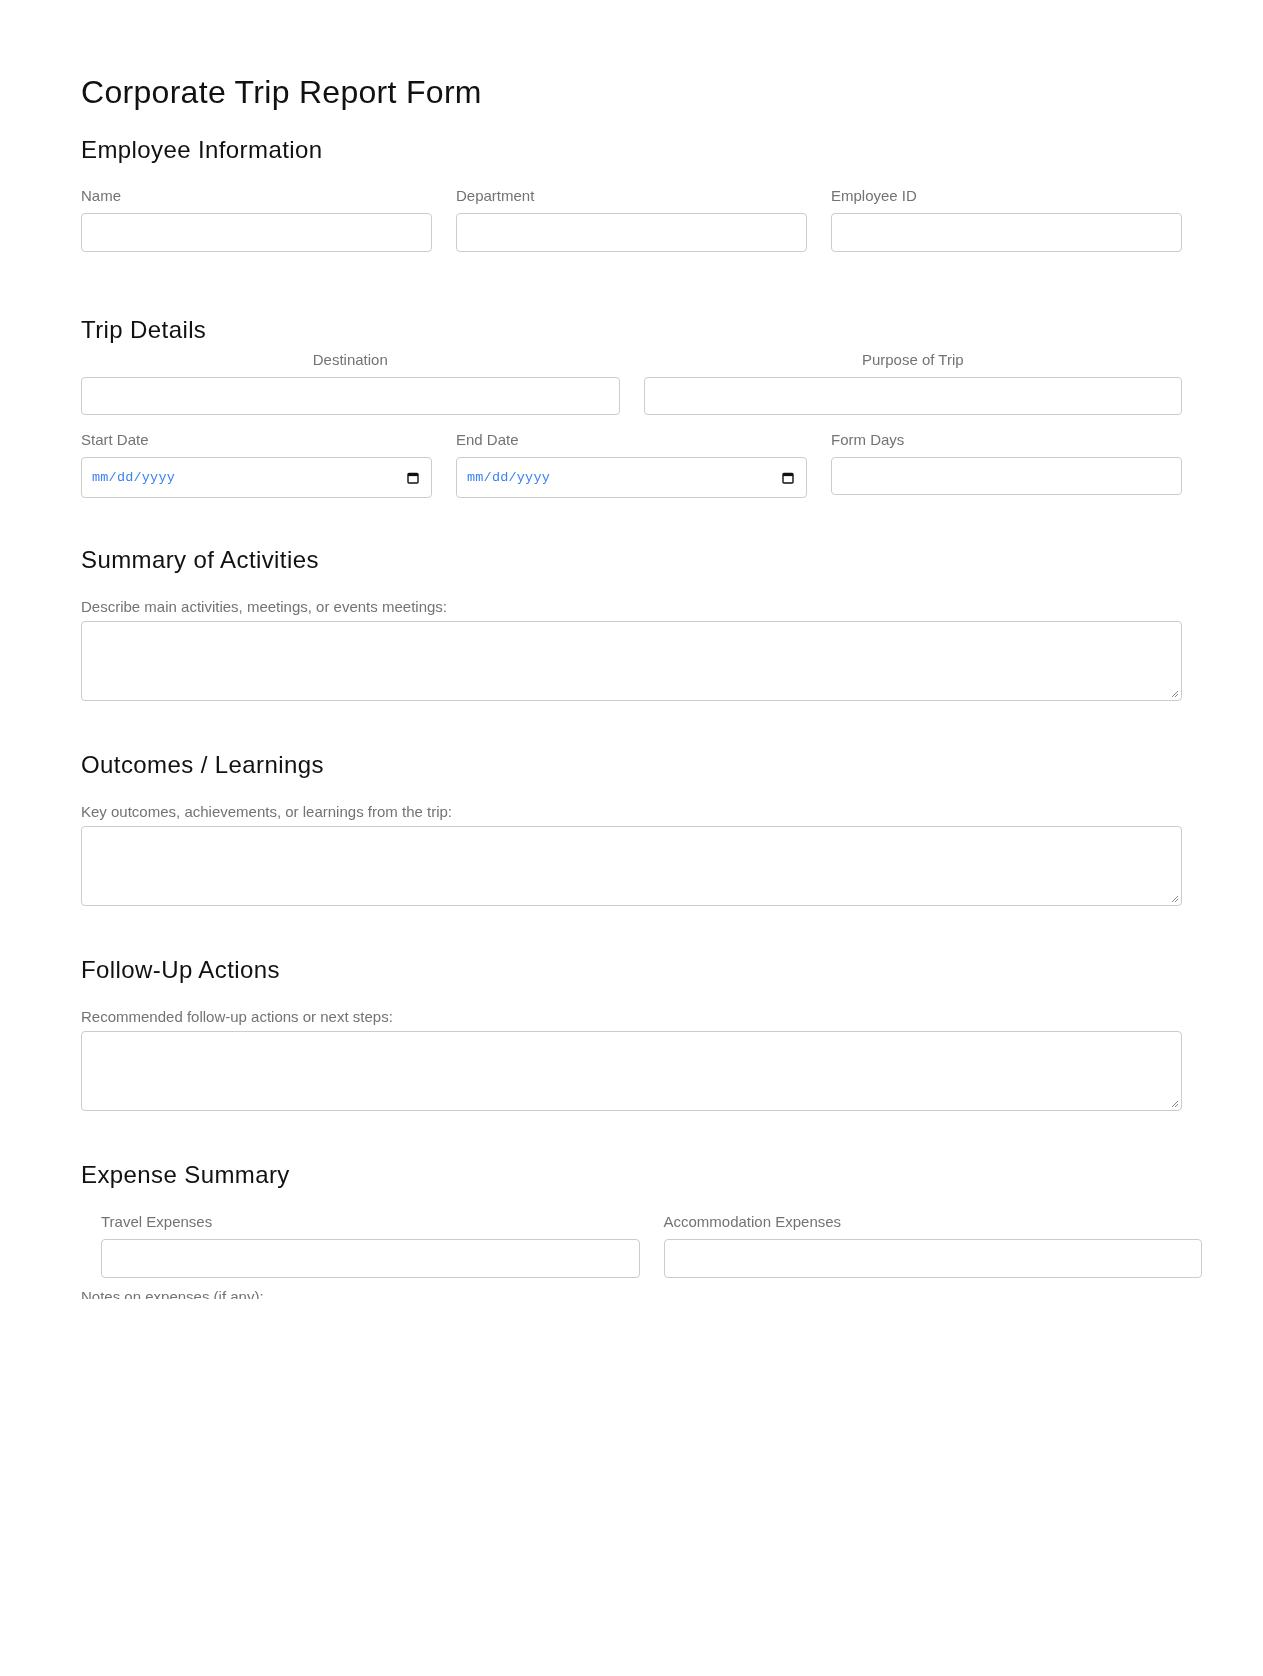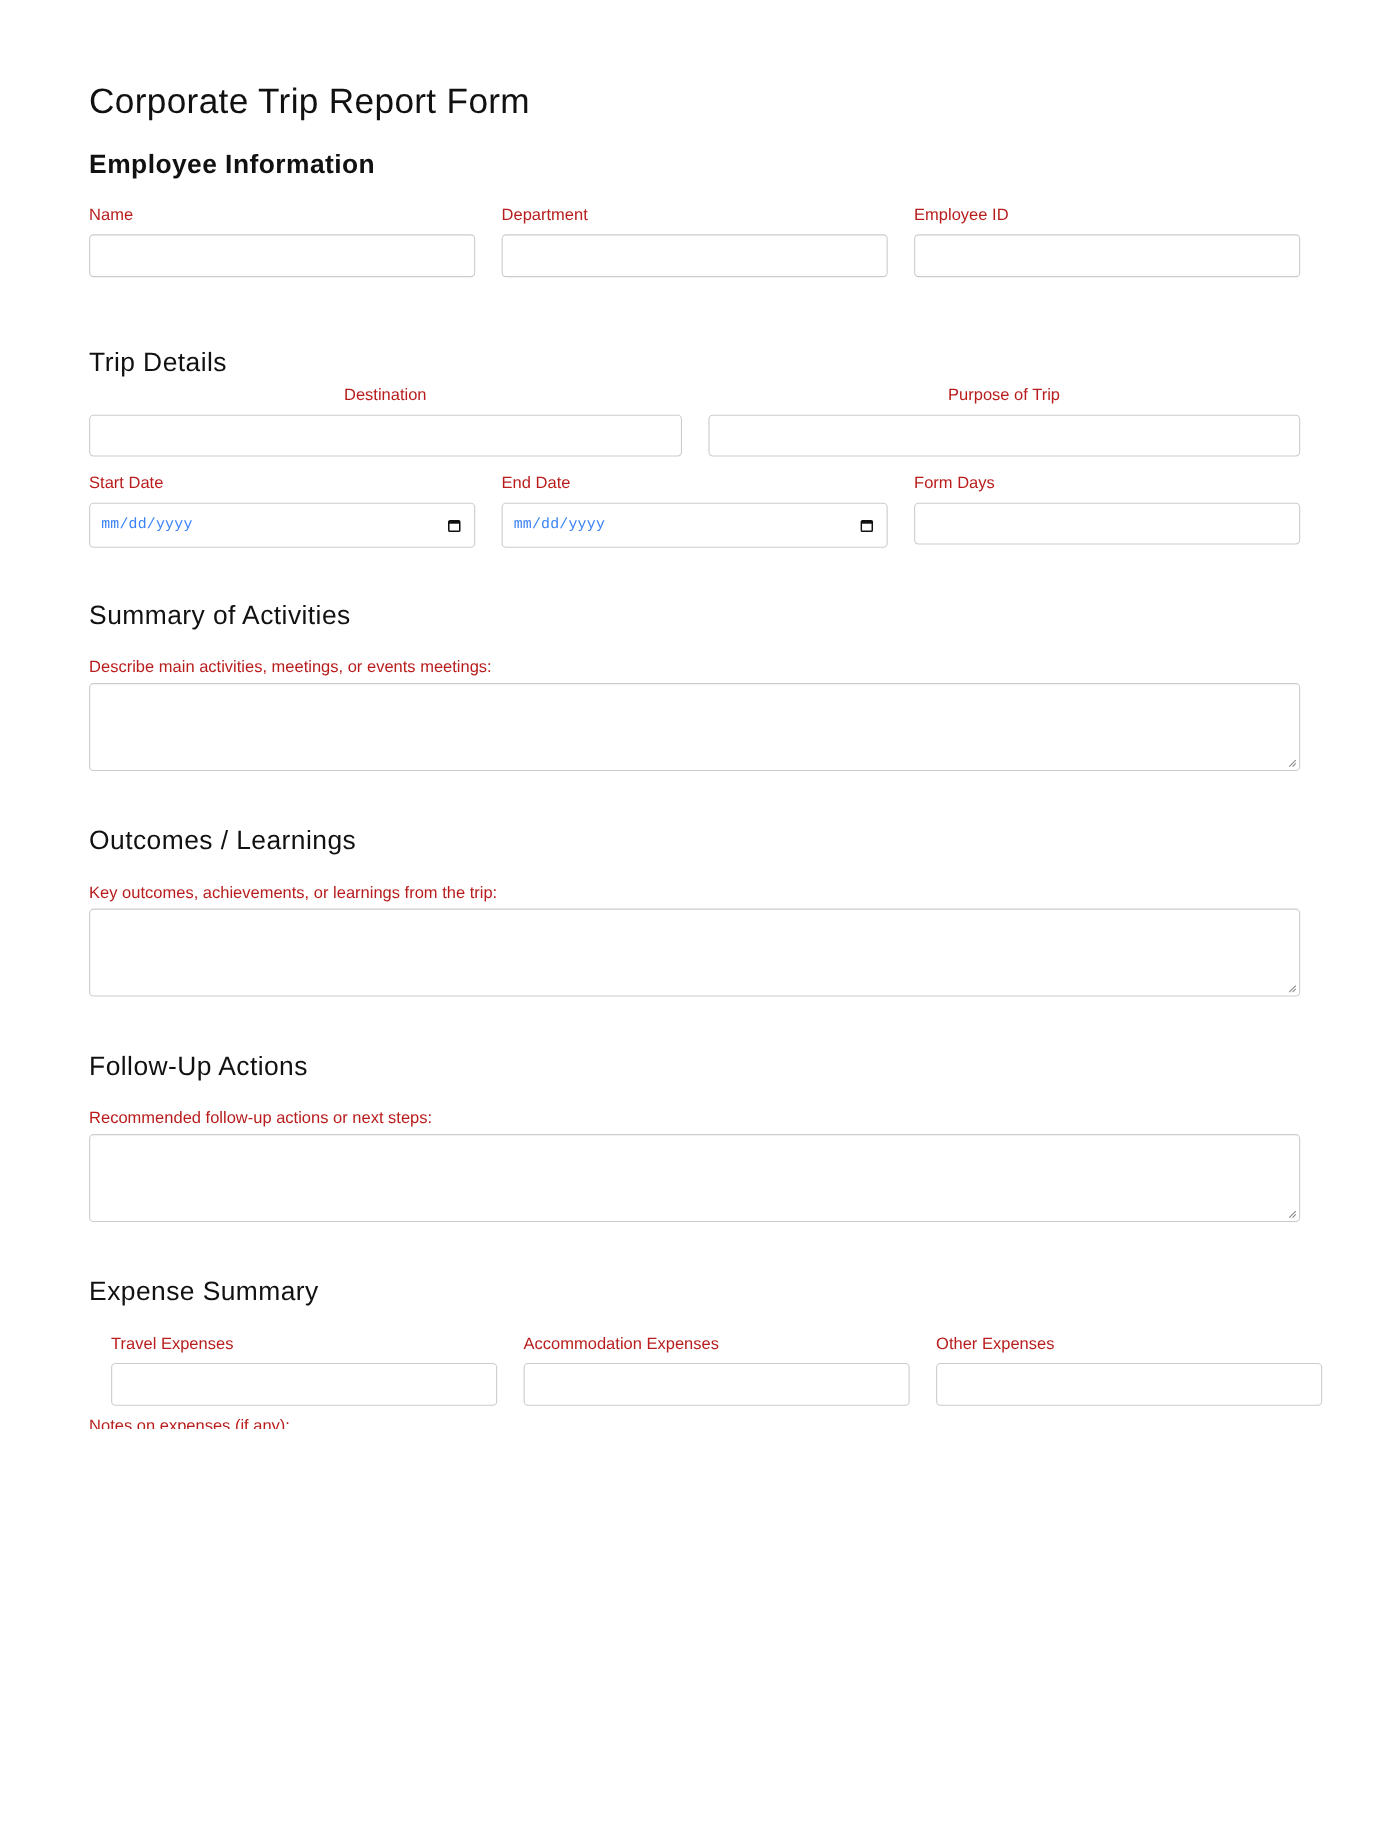--- a/index.html
+++ b/index.html
@@ -5,38 +5,38 @@
   html, body { margin:0; padding:0; background:#ffffff; }
   body { width:1263px; height:1676px; position:relative; overflow:hidden;
          font-family:"Liberation Sans", sans-serif; color:#111; }
   .viewport { position:absolute; left:0; top:0; width:1263px; height:1299px; overflow:hidden; }
   .container { position:absolute; left:81px; top:0; width:1101px; }
   .abs { position:absolute; left:0; }
   h1 { margin:0; font-weight:400; font-size:32px; line-height:32px; letter-spacing:0.3px; white-space:nowrap; }
   h2 { margin:0; font-weight:400; font-size:24px; line-height:24px; letter-spacing:0.4px; white-space:nowrap; }
   .row { position:absolute; left:0; width:1101px; display:flex; gap:24px; }
   .field { display:flex; flex-direction:column; flex:1 1 0; min-width:0; }
-  .lbl { font-size:15px; line-height:15px; height:15px; margin-bottom:10px; white-space:nowrap; color:#b91c1c; }
+  .lbl { font-size:15px; line-height:15px; height:15px; margin-bottom:10px; white-space:nowrap; color:#737373; }
   .inp { box-sizing:border-box; height:39px; border:1px solid #cccccc; border-radius:4px; background:#fff; width:100%; }
   .date { height:41px; display:flex; align-items:center; justify-content:space-between; padding:0 12px 0 10px; }
   .date-text { font-family:"Liberation Mono", monospace; font-size:13.5px; color:#3b82f6; letter-spacing:0.2px; }
   .cal { width:12px; height:12px; position:relative; }
   .cal svg { display:block; }
   .ta { position:absolute; left:0; width:1101px; box-sizing:border-box; height:80px; border:1px solid #cccccc; border-radius:4px; background:#fff; }
   .grip { position:absolute; right:2px; bottom:2px; width:8px; height:8px; }
 </style>
 </head>
 <body>
 
 <div class="viewport">
   <div class="container">
 
     <h1 class="abs" style="top:76px;">Corporate Trip Report Form</h1>
 
-    <h2 class="abs" style="top:138px;font-weight:bold;">Employee Information</h2>
+    <h2 class="abs" style="top:138px;">Employee Information</h2>
     <div class="row" style="top:188px;">
       <div class="field">
         <span class="lbl">Name</span>
         <div class="inp"></div>
       </div>
       <div class="field">
         <span class="lbl">Department</span>
         <div class="inp"></div>
       </div>
       <div class="field">
@@ -114,21 +114,17 @@
     <h2 class="abs" style="top:1163px;">Expense Summary</h2>
     <div class="row" style="top:1214px;margin-left:20px;">
       <div class="field">
         <span class="lbl">Travel Expenses</span>
         <div class="inp"></div>
       </div>
       <div class="field">
         <span class="lbl">Accommodation Expenses</span>
         <div class="inp"></div>
       </div>
-      <div class="field">
-        <span class="lbl">Other Expenses</span>
-        <div class="inp"></div>
-      </div>
     </div>
     <span class="abs lbl" style="top:1289px;">Notes on expenses (if any):</span>
 
   </div>
 </div>
 
 </body></html>

